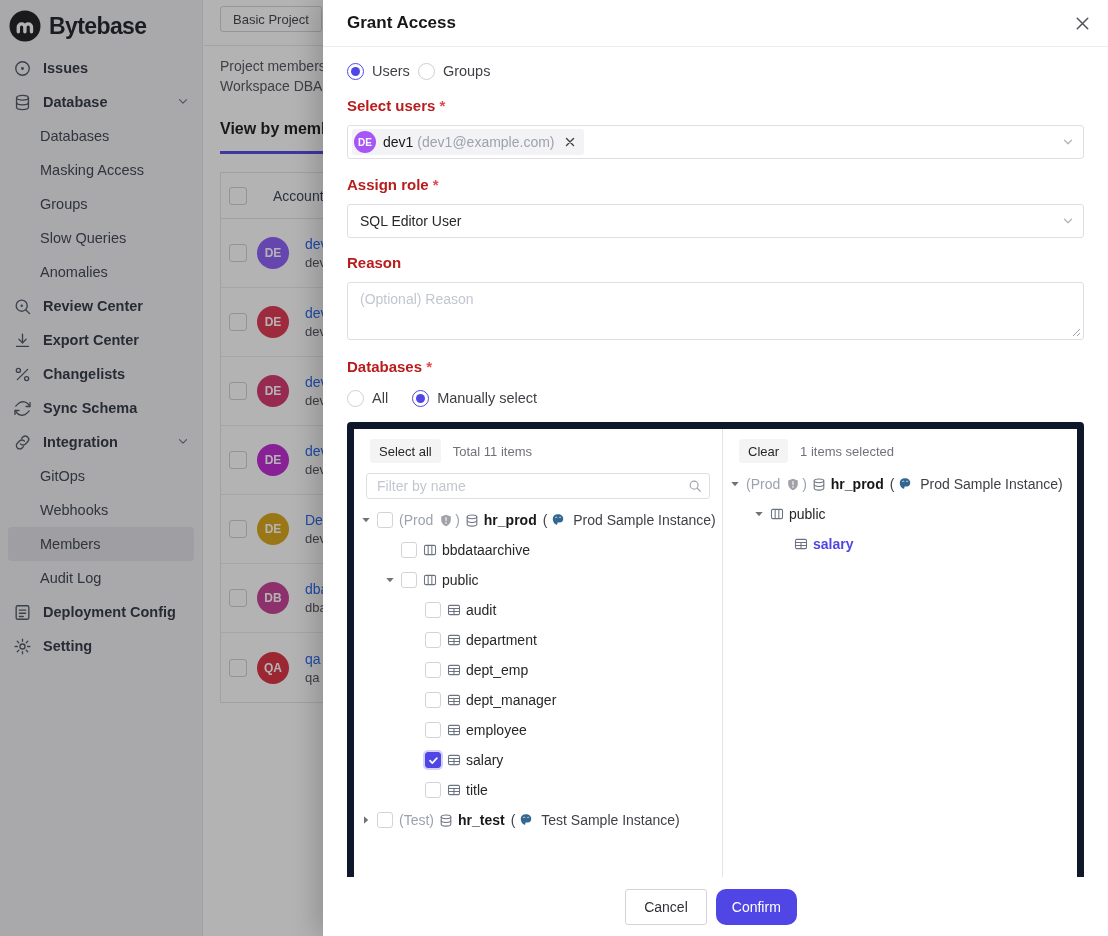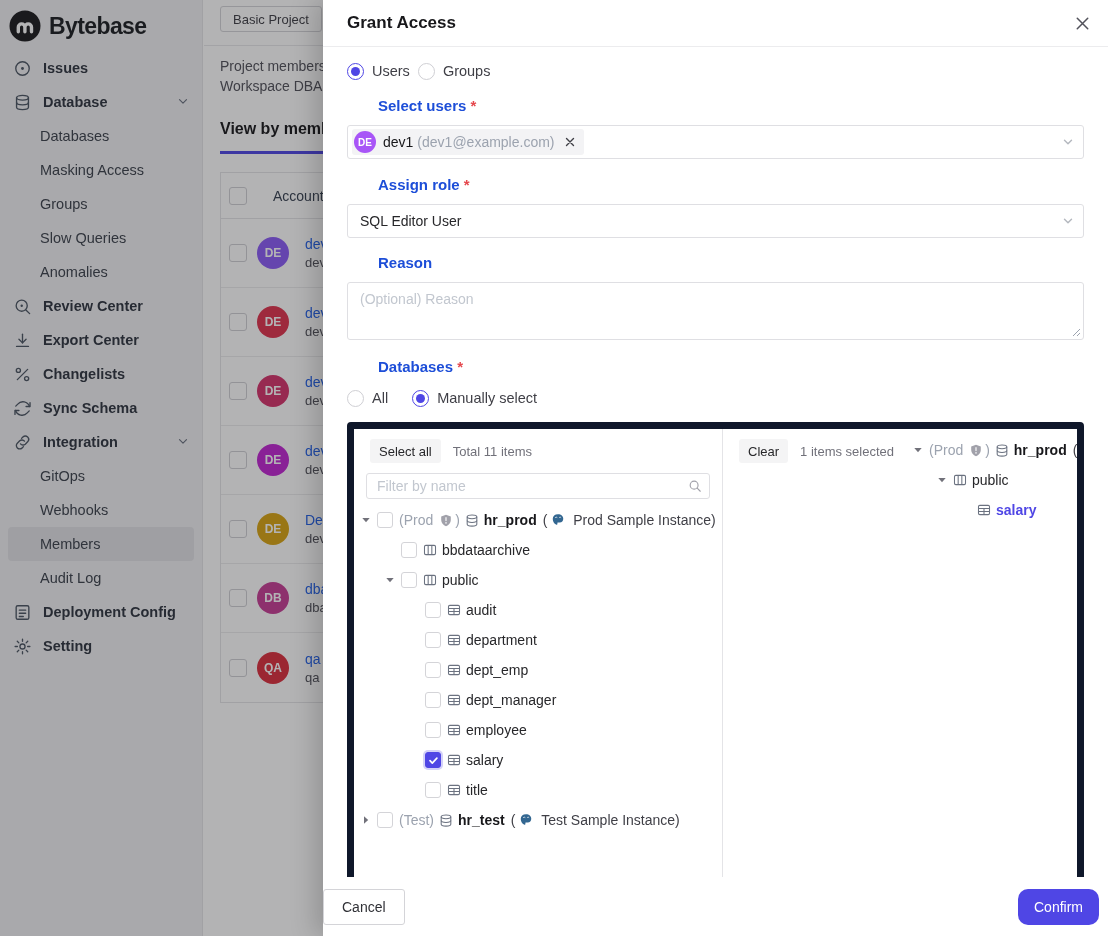--- a/index.html
+++ b/index.html
@@ -53,42 +53,42 @@
   .mod-body { flex:1; padding:0 24px; overflow:hidden; }
   .radio-row { display:flex; align-items:center; font-size:14.5px; color:#3f3f46; }
   .radio-row.scope { margin-top:12px; height:24px; }
   .radio-row.dbmode { margin-top:11px; height:24px; }
   .radio { width:17px; height:17px; border-radius:50%; border:1px solid #cfcfd4; background:#fff;
     position:relative; flex:none; cursor:pointer; }
   .radio.sel { border:1.5px solid var(--accent,#4f46e5); }
   .radio.sel::after { content:""; position:absolute; inset:3px; border-radius:50%; background:var(--accent,#4f46e5); }
   .radio-label { margin-left:8px; }
   .gap18 { margin-right:8px; } .gap24 { margin-right:24px; }
-  .field-label { display:block; font-size:15px; font-weight:600; color:#1d4ed8;margin-left:31px; }
+  .field-label { display:block; font-size:15px; font-weight:600; color:#b91c1c; }
   .req::after { content:" *"; color:#e5484d; }
   .lbl-users { margin-top:14px; } .lbl-role { margin-top:17px; } .lbl-reason { margin-top:16px; } .lbl-db { margin-top:18px; }
   .select-box { margin-top:11px; height:34px; border:1px solid #dfdfe3; border-radius:3px; background:#fff;
     position:relative; display:flex; align-items:center; padding:0 30px 0 4px; }
   .role-box { padding-left:12px; font-size:14px; color:#27272a; }
   .sel-chev { position:absolute; right:9px; top:50%; transform:translateY(-50%); color:#b4b8bf; display:flex; }
   .chip { display:flex; align-items:center; height:26px; background:#f3f3f5; border-radius:3px; padding:0 8px 0 2px; gap:7px; }
   .chip-avatar { width:22px; height:22px; border-radius:50%; color:#fff; font-size:10px; font-weight:700;
     display:flex; align-items:center; justify-content:center; }
   .chip-name { font-size:14px; color:#18181b; }
   .chip-email { font-size:14px; color:#9ca3af; margin-left:-3px; }
   .chip-x { display:flex; color:#3f3f46; cursor:pointer; margin-left:2px; }
   .reason-area { margin-top:11px; height:58px; width:100%; border:1px solid #dfdfe3; border-radius:3px;
     font-family:"Liberation Sans",sans-serif; font-size:14px; color:#27272a; padding:8px 12px; resize:none; outline:none; display:block; }
   .reason-area::placeholder { color:#c2c7cf; }
   .reason-wrap { position:relative; }
   .resize-corner { position:absolute; right:3px; bottom:3px; color:#9ca3af; pointer-events:none; display:flex; }
   
   .transfer { margin-top:12px; height:515px; border:7px solid #0f172a; border-radius:4px; display:flex; overflow:hidden; }
   .t-left { width:369px; flex:none; border-right:1px solid #e4e4e7; display:flex; flex-direction:column; overflow:hidden; }
-  .t-right { flex:1; display:flex; flex-direction:row; overflow:hidden; }
+  .t-right { flex:1; display:flex; flex-direction:column; overflow:hidden; }
   .t-head { margin:10px 12px 0 16px; height:24px; display:flex; align-items:center; gap:12px; flex:none; }
   .t-btn { background:#f4f4f5; border:none; border-radius:3px; height:24px; padding:0 9px; font-size:13px;
     color:#27272a; font-family:"Liberation Sans",sans-serif; cursor:pointer; }
   .t-count { font-size:13px; color:#71717a; }
   .filter-wrap { margin:10px 12px 0 12px; position:relative; height:26px; flex:none; }
   .filter-input { width:100%; height:26px; border:1px solid #dfdfe3; border-radius:3px; padding:0 28px 0 10px;
     font-size:14px; font-family:"Liberation Sans",sans-serif; color:#27272a; outline:none; }
   .filter-input::placeholder { color:#c2c7cf; }
   .search-ic { position:absolute; right:8px; top:6px; display:flex; }
   .tree { margin-top:6px; flex:1; overflow:hidden; }
@@ -98,21 +98,21 @@
     flex:none; display:flex; align-items:center; justify-content:center; cursor:pointer; }
   .cb.checked { background:var(--accent,#4f46e5); border-color:var(--accent,#4f46e5);
     box-shadow:0 0 0 2px rgba(79,70,229,0.25); }
   .env { color:#9ca3af; margin-right:5px; display:inline-flex; align-items:center; gap:3px; }
   .node-icon { margin-right:5px; display:flex; flex:none; }
   .tname { color:#27272a; }
   .tname.db { font-weight:600; color:#18181b; }
   .tname.sel { color:var(--accent,#4f46e5); font-weight:600; }
   .inst { color:#3f3f46; margin-left:6px; display:inline-flex; align-items:center; gap:4px; }
   
-  .mod-foot { flex:none; height:59px; display:flex; justify-content:space-between; align-items:flex-start;
+  .mod-foot { flex:none; height:59px; display:flex; justify-content:center; align-items:flex-start;
     padding:12px 9px 0 0; gap:9px; }
   .btn-cancel { height:36px; padding:0 18px; border:1px solid #d4d4d8; border-radius:3px; background:#fff;
     font-size:14px; color:#303136; font-family:"Liberation Sans",sans-serif; cursor:pointer; }
   .btn-confirm { height:36px; padding:0 16px; border:none; border-radius:10px; background:var(--accent,#4f46e5);
     color:#fff; font-size:14px; font-family:"Liberation Sans",sans-serif; cursor:pointer; }
 </style>
 </head>
 <body>
 
 <aside class="sidebar">

